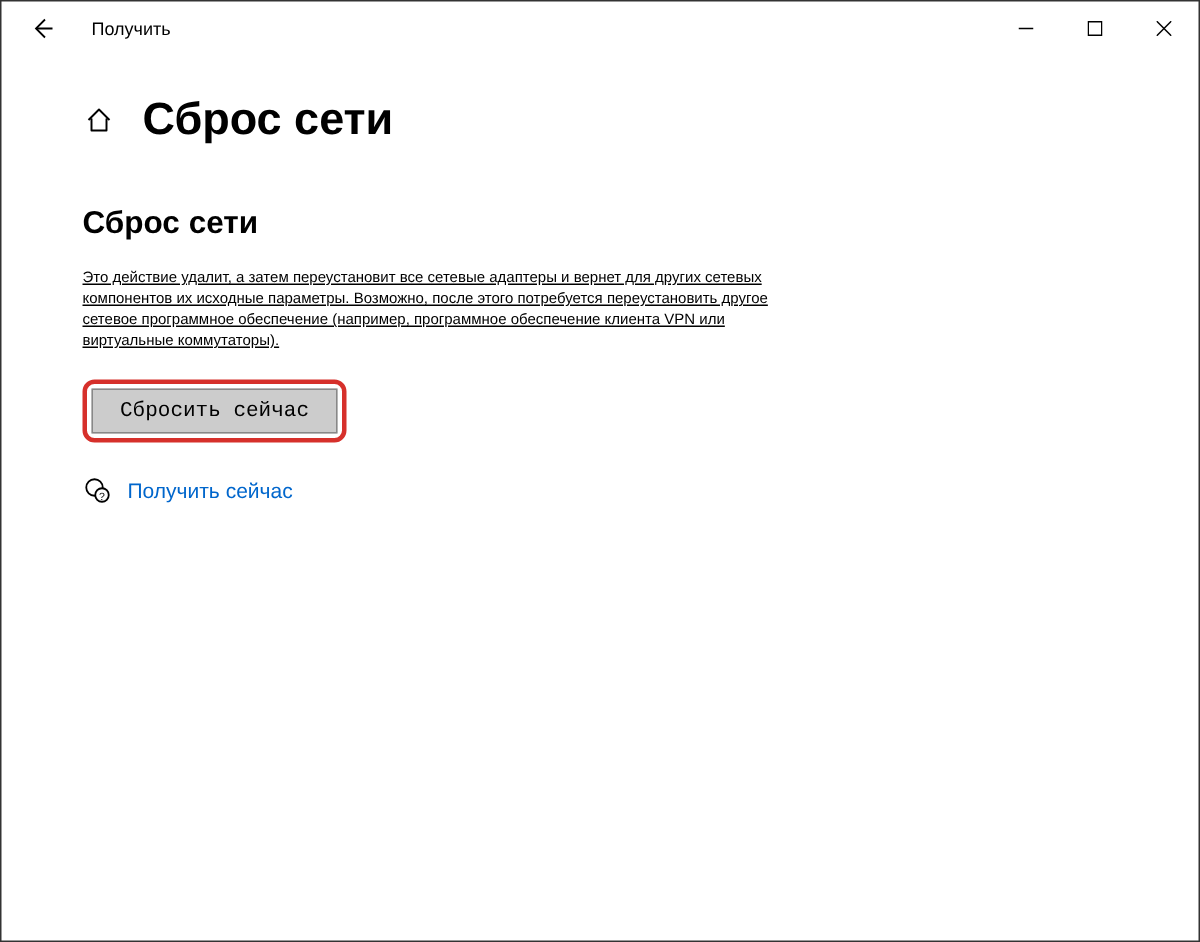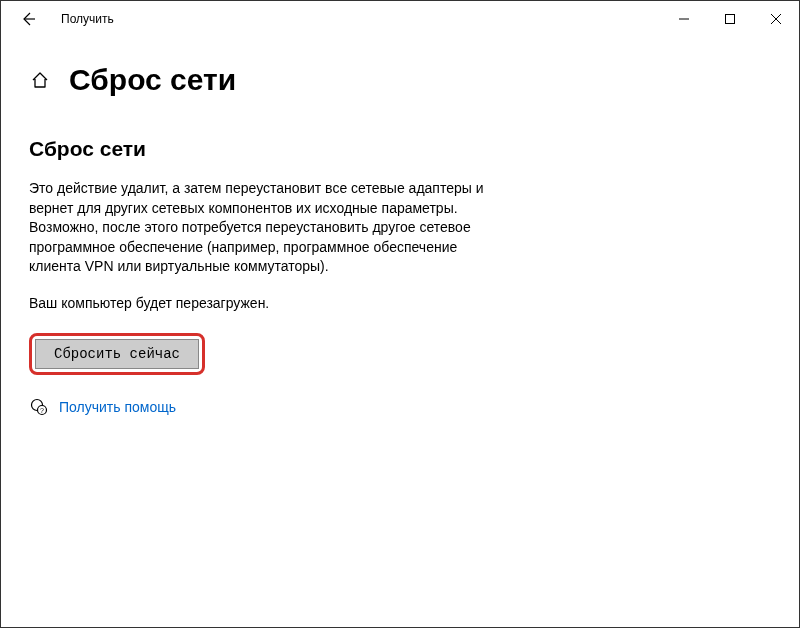--- a/index.html
+++ b/index.html
@@ -44,21 +44,21 @@
       width: 46px;
       height: 32px;
       display: flex;
       align-items: center;
       justify-content: center;
       font-size: 12px;
       font-family: "Segoe UI Symbol", sans-serif;
       cursor: pointer;
     }
     .content {
-      padding: 8px 34px 0 28px;
+      padding: 8px 34px 0 54px;
     }
     .page-header {
       display: flex;
       align-items: center;
       margin-top: 18px;
       margin-bottom: 40px;
     }
     .home-icon {
       width: 22px;
       height: 22px;
@@ -72,25 +72,26 @@
       font-weight: 600;
       color: #000;
     }
     .section-title {
       font-size: 21px;
       font-weight: 600;
       color: #000;
       margin-bottom: 18px;
     }
     .description {
-      font-size: 14px;
+      font-size: 10px;
       color: #000;
       line-height: 1.4;
       max-width: 480px;
       margin-bottom: 18px;
+      text-decoration: underline;
     }
     .warning {
       font-size: 14px;
       color: #000;
       margin-bottom: 22px;
     }
     .reset-btn-wrap {
       display: inline-block;
       border: 3px solid #d6302b;
       border-radius: 8px;
@@ -164,29 +165,28 @@
         <path d="M3 10 L10 3 L17 10 M5 9 L5 17 L15 17 L15 9" stroke="#000" stroke-width="1.3" fill="none" stroke-linejoin="round"></path>
       </svg>
     </div>
     <div class="page-title">Сброс сети</div>
   </div>
 
   <div class="section-title">Сброс сети</div>
 
   <div class="description">Это действие удалит, а затем переустановит все сетевые адаптеры и вернет для других сетевых компонентов их исходные параметры. Возможно, после этого потребуется переустановить другое сетевое программное обеспечение (например, программное обеспечение клиента VPN или виртуальные коммутаторы).</div>
 
-  <div class="warning">Ваш компьютер будет перезагружен.</div>
 
   <div class="reset-btn-wrap">
     <button class="reset-btn">Сбросить сейчас</button>
   </div>
 
   <div class="help-row">
     <div class="help-icon">
       <svg width="18" height="18" viewBox="0 0 18 18">
         <circle cx="7" cy="7" r="5.5" stroke="#000" stroke-width="1.2" fill="none"></circle>
         <circle cx="12" cy="12" r="4.5" stroke="#000" stroke-width="1.2" fill="#fff"></circle>
         <text x="12" y="15" font-size="7" text-anchor="middle" fill="#000">?</text>
       </svg>
     </div>
-    <a class="help-link">Получить помощь</a>
+    <a class="help-link">Получить сейчас</a>
   </div>
 </div>
 
 </body></html>

